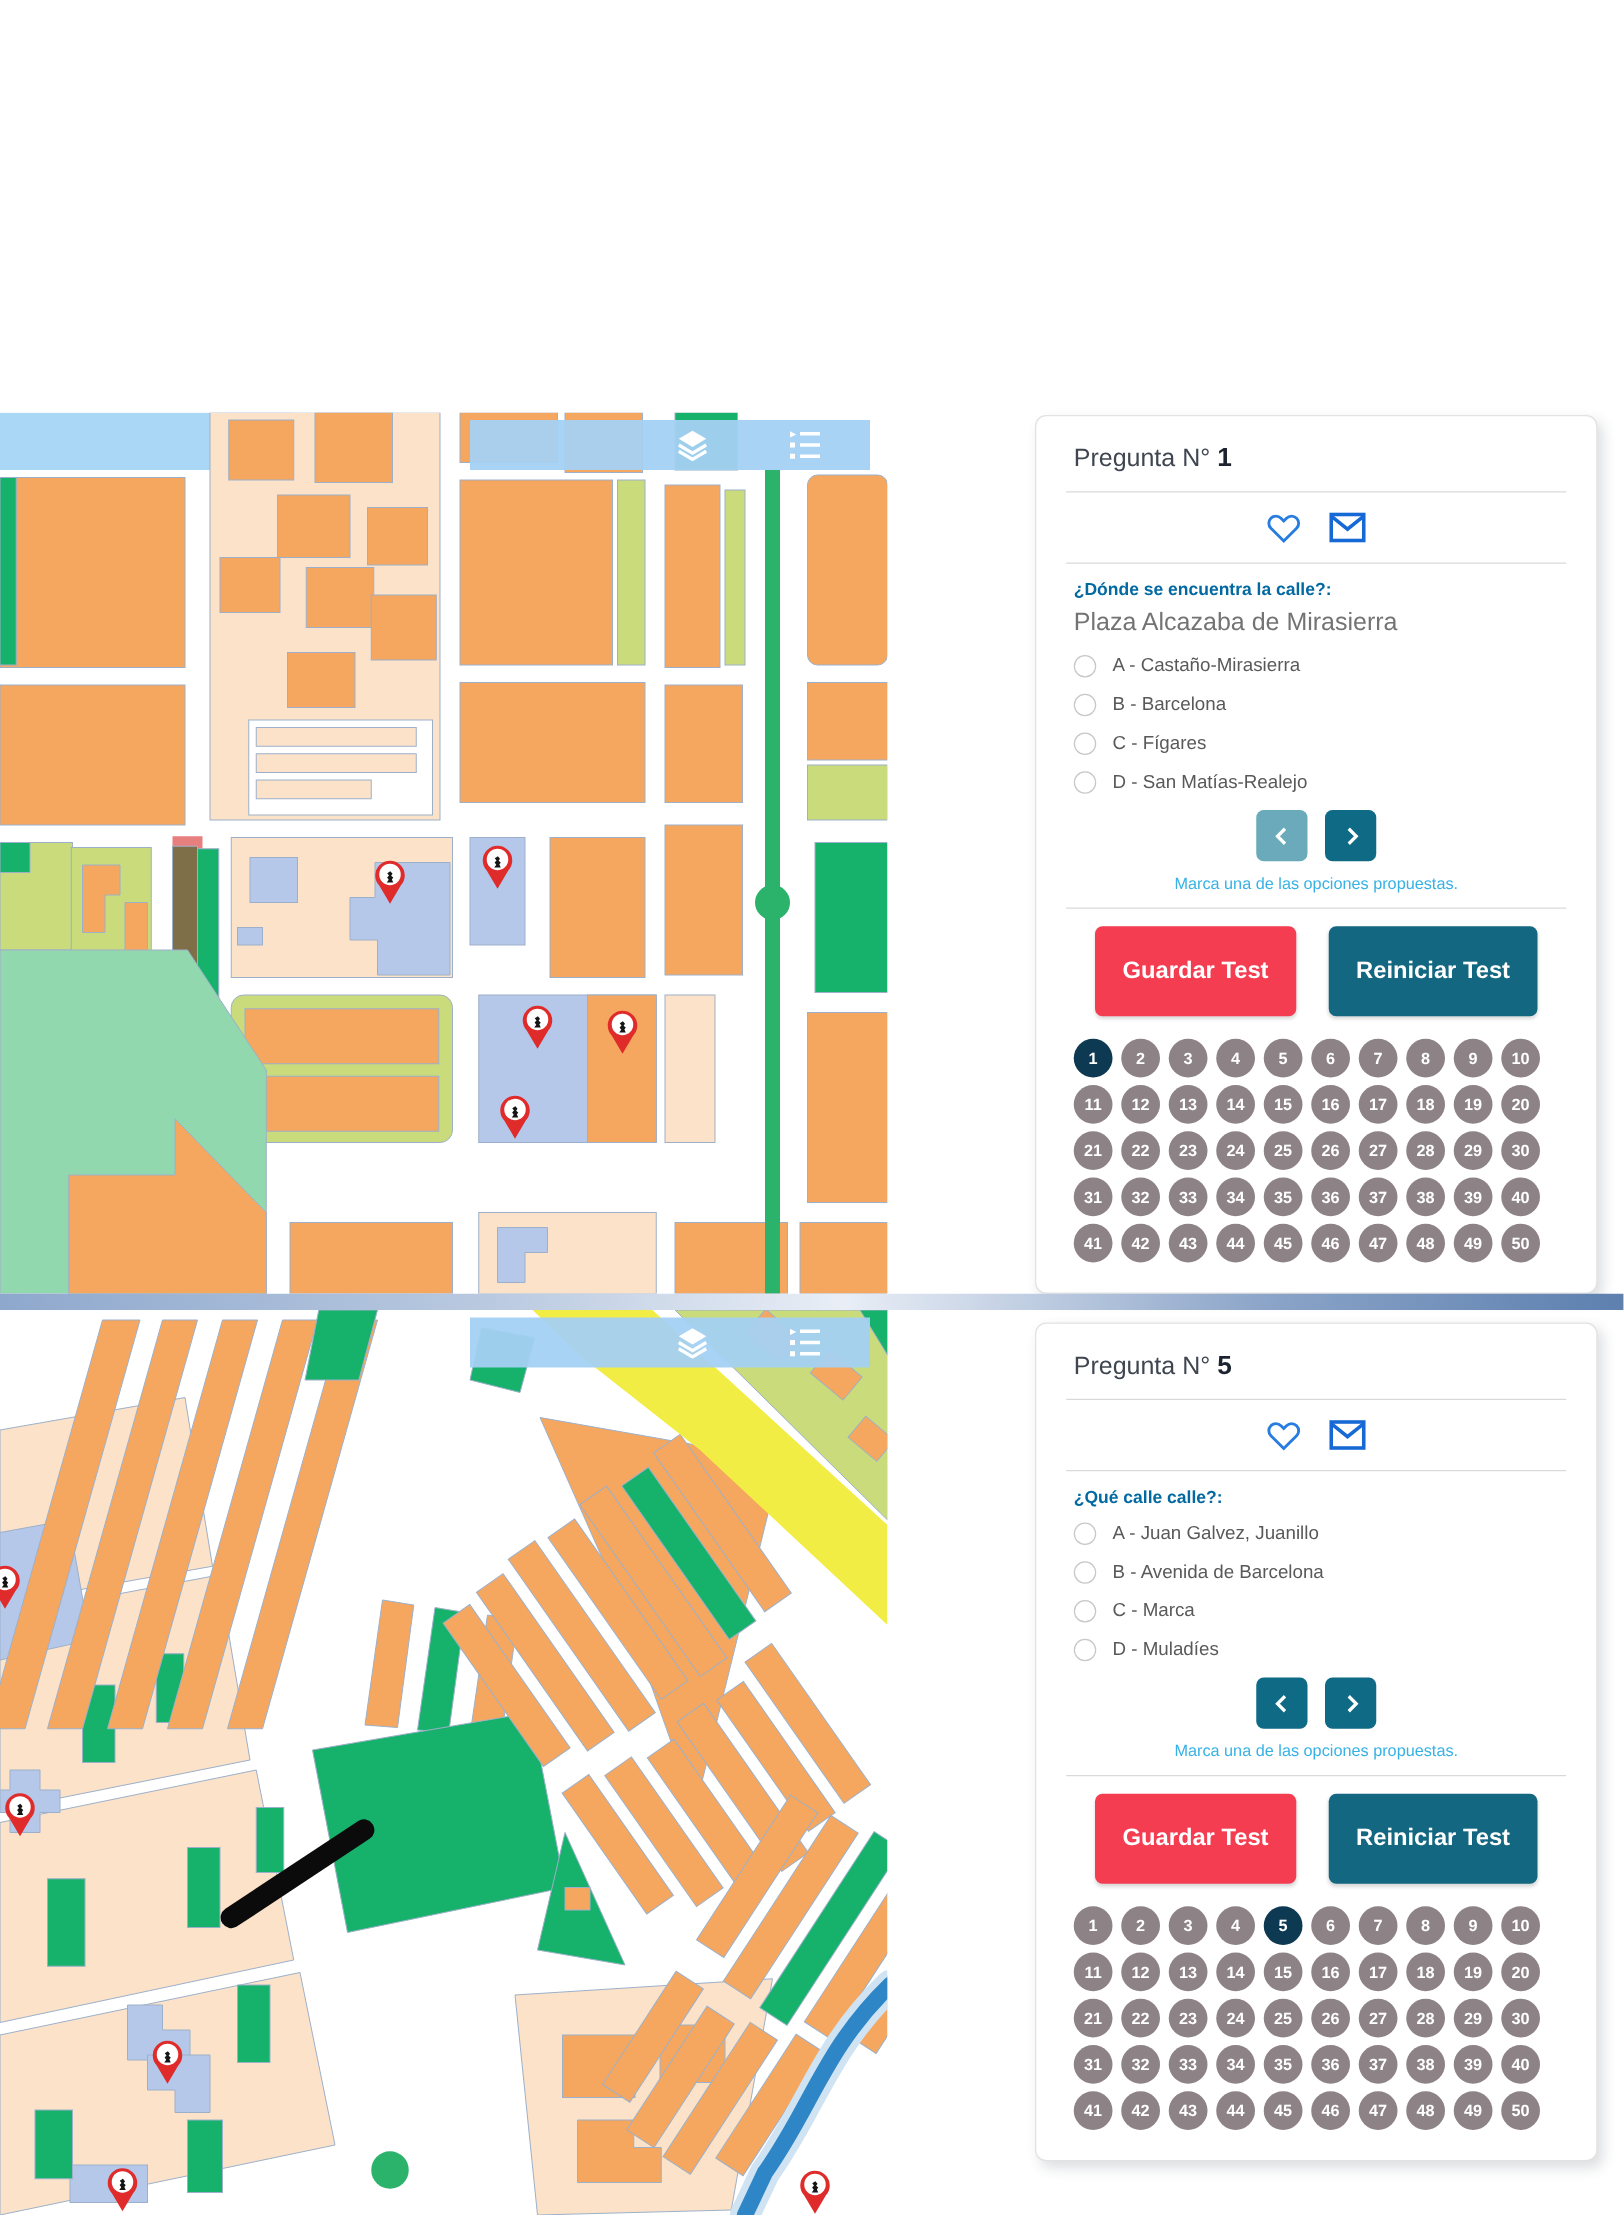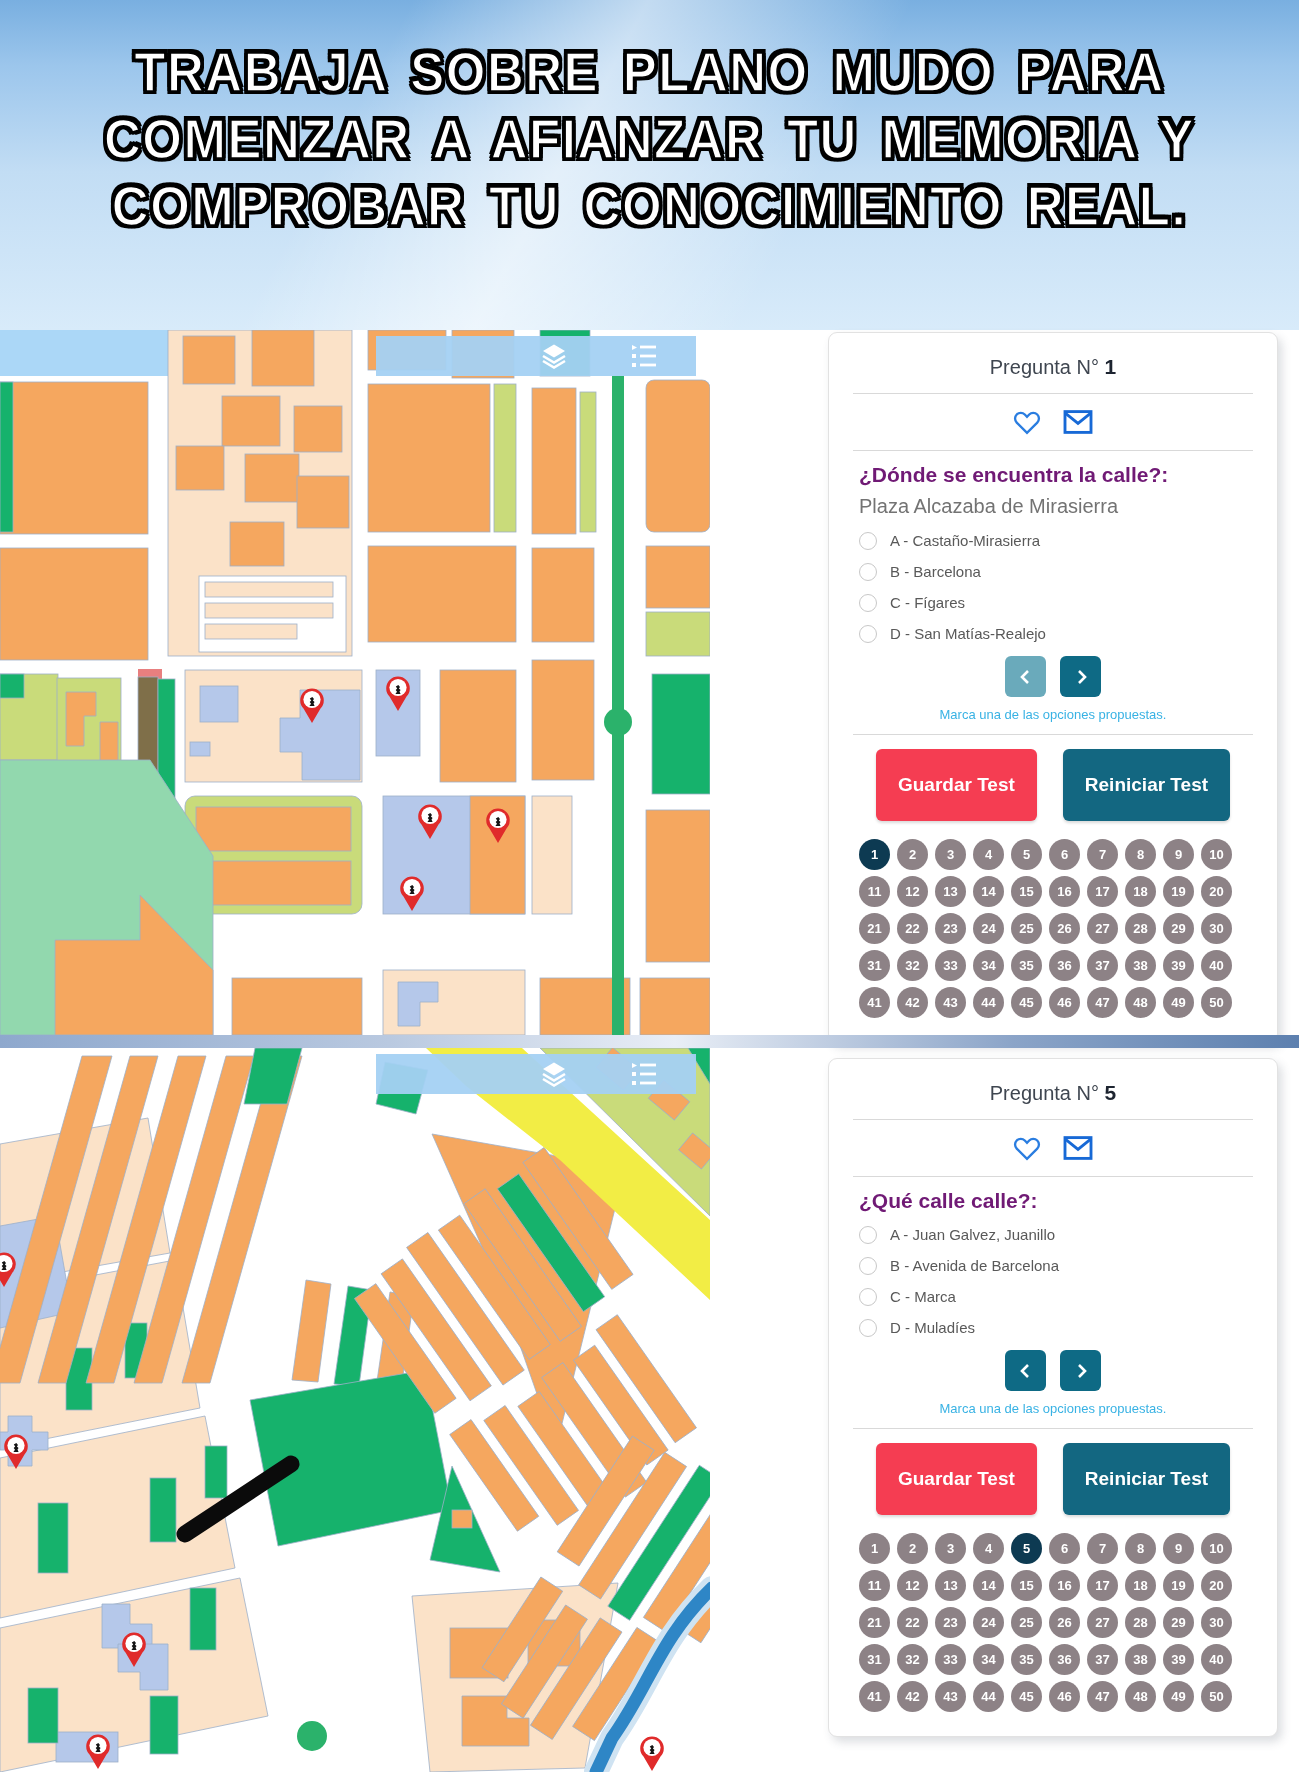--- a/index.html
+++ b/index.html
@@ -26,26 +26,26 @@
     justify-content:flex-end;gap:62px;padding-right:38px;box-sizing:border-box;}
   .tool-btn{width:28px;height:28px;display:flex;align-items:center;justify-content:center;cursor:pointer;}
   .divider-bar{position:absolute;left:0;top:1035px;width:1299px;height:13px;
     background:linear-gradient(90deg,#8ea8cd 0%,#b9c9e0 30%,#e9eef6 52%,#8ba4c8 78%,#5d80af 100%);}
   
   .quiz-card{position:absolute;left:828px;width:450px;box-sizing:border-box;
     background:#fff;border:1px solid #e2e2e2;border-radius:9px;
     box-shadow:4px 5px 10px rgba(60,70,90,.18);padding:16px 30px 24px;}
   #card1{top:332px;}
   #card2{top:1058px;}
-  .q-header{text-align:center;font-size:20px;color:#3f4650;padding:6px 0 2px;}
+  .q-header{font-size:20px;color:#3f4650;padding:6px 0 2px;}
   .q-header b{font-size:21px;color:#1d2430;}
   .rule{border:none;border-top:1px solid #d9d9d9;margin:12px -6px;}
   .icon-row{display:flex;justify-content:center;align-items:center;gap:20px;padding:2px 0;}
   .icon-row svg{cursor:pointer;}
-  .q-title{font-size:21px;font-weight:700;color:#701a75;margin:10px 0 6px;}
+  .q-title{font-size:14px;font-weight:700;color:#0369a1;margin:10px 0 6px;}
   .q-street{font-size:20px;color:#737373;margin:8px 0 14px;}
   .options{margin:6px 0 2px;}
   .option{display:flex;align-items:flex-start;gap:13px;margin:13px 0;font-size:15px;color:#595959;}
   .radio{width:18px;height:18px;border-radius:50%;border:1.5px solid #c8c8c8;background:#fff;
          box-sizing:border-box;flex:0 0 18px;cursor:pointer;}
   .nav-arrows{display:flex;justify-content:center;gap:14px;margin:4px 0 10px;}
   .nav-btn{width:41px;height:41px;border-radius:6px;background:#0e6a85;border:none;cursor:pointer;
            display:flex;align-items:center;justify-content:center;}
   .nav-btn.dim{background:#4596ab;opacity:.8;}
   .helper{text-align:center;font-size:13px;color:#38b2e4;margin:2px 0 4px;}
@@ -58,27 +58,20 @@
   .qgrid{display:flex;flex-wrap:wrap;gap:6px 7px;justify-content:flex-start;padding:2px 0 0;}
   .qnum{width:31px;height:31px;border-radius:50%;background:#8d8286;color:#fff;
         font-size:13px;font-weight:700;line-height:31px;text-align:center;cursor:pointer;}
   .qnum.on{background:#0d3a52;}
 </style>
 </head>
 <body>
 
 <div class="page">
 
-  <header class="hero">
-    <h1>
-      <span>TRABAJA SOBRE PLANO MUDO PARA</span>
-      <span>COMENZAR A AFIANZAR TU MEMORIA Y</span>
-      <span>COMPROBAR TU CONOCIMIENTO REAL.</span>
-    </h1>
-  </header>
 
   <svg width="0" height="0" style="position:absolute">
     <defs>
       <g id="pin">
         <path d="M0,21 L-8.5,6.5 A11.8 11.8 0 1 1 8.5,6.5 Z" fill="#e02b2b"></path>
         <circle cx="0" cy="-2.5" r="8.6" fill="#fff"></circle>
         <path d="M-2.6,4 L2.6,4 L1.5,1.6 L2.6,0 L0.9,-1.4 L2,-3 L0.3,-5 L-2.2,-3.4 L-0.8,-1.6 L-2.3,0 L-1,1.8 Z" fill="#151515"></path>
       </g>
       <g id="layers-ic">
         <path d="M13,1.5 L24,8 L13,14.5 L2,8 Z" fill="#fff"></path>

